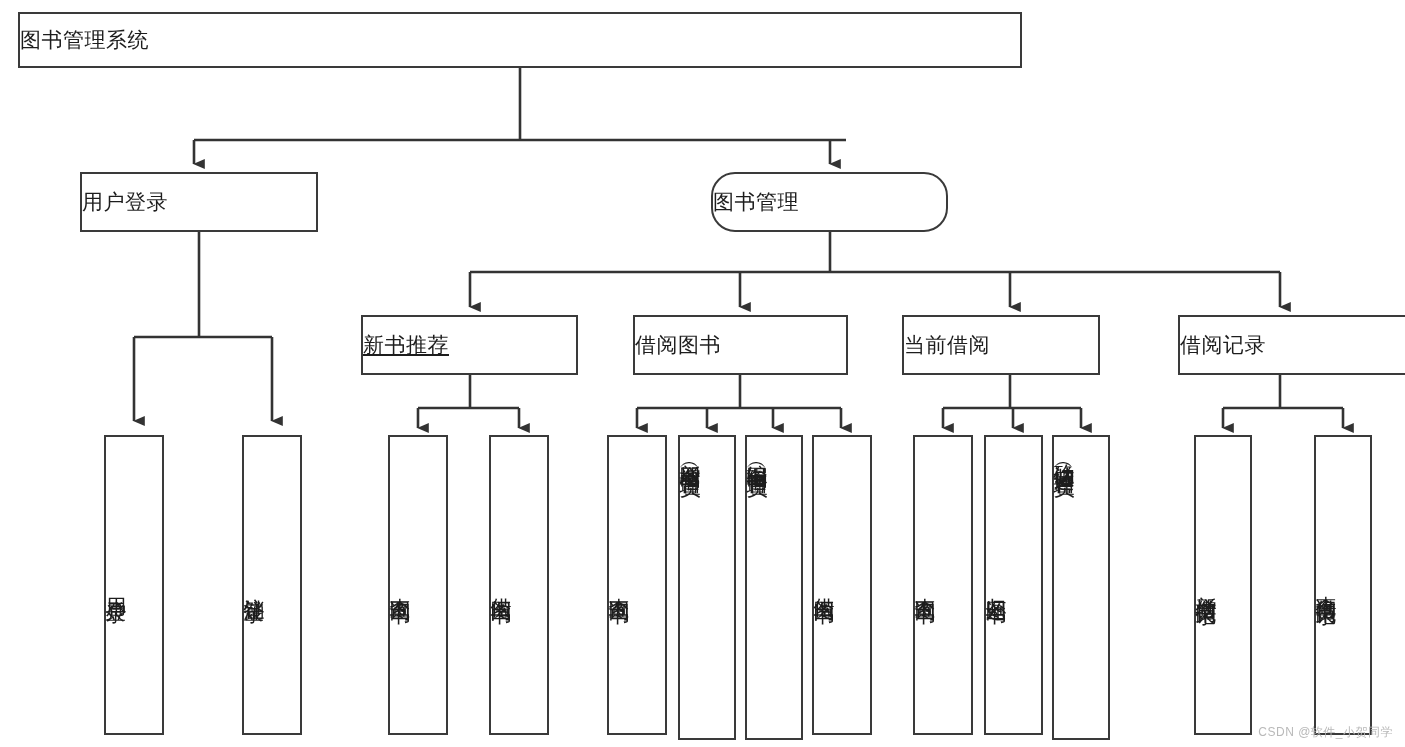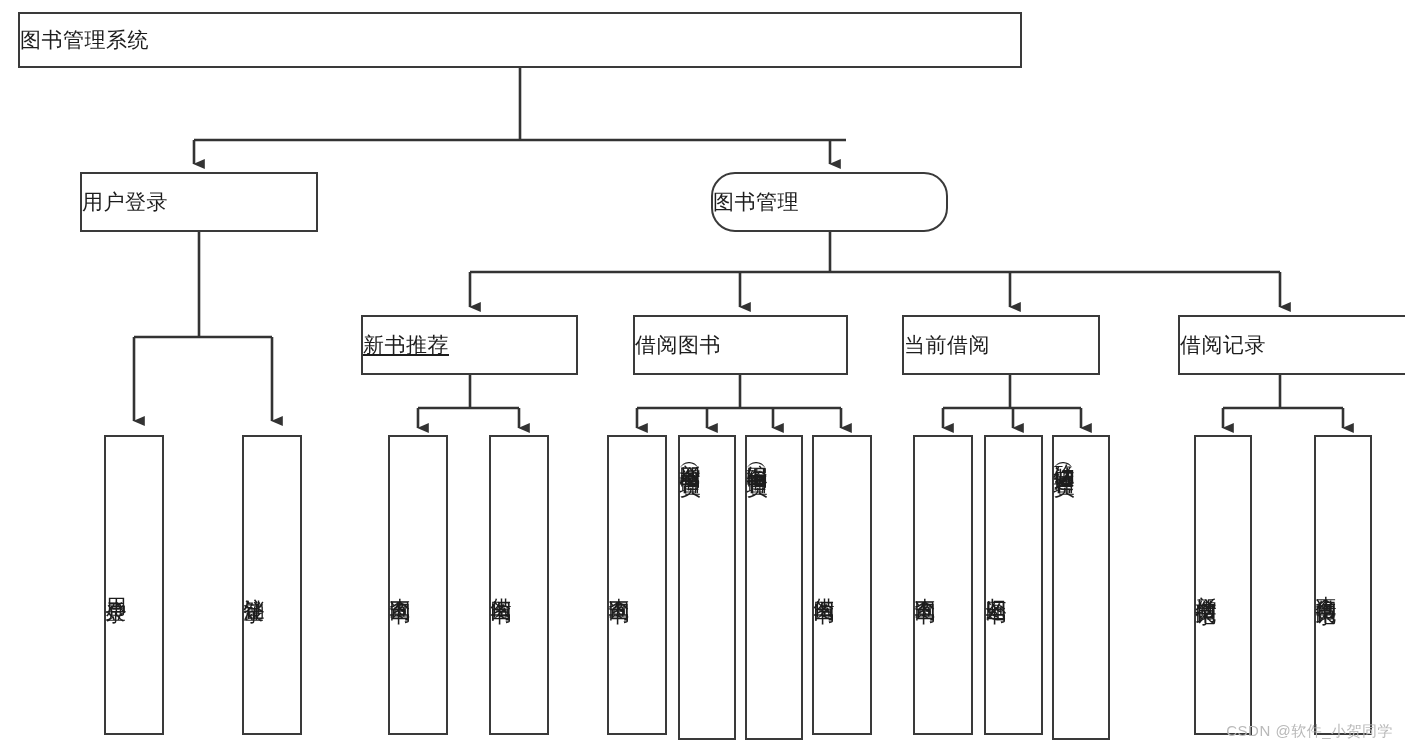--- a/index.html
+++ b/index.html
@@ -55,21 +55,21 @@
     line-height: 1;
   }
   .node.vert.centered {
     align-items: center;
     padding-top: 0;
   }
   #watermark {
     position: absolute;
     right: 12px;
     bottom: 6px;
-    font-size: 15px;
+    font-size: 12px;
     color: #b9b9b9;
     letter-spacing: 0.5px;
     white-space: nowrap;
     pointer-events: none;
   }
 </style>
 </head>
 <body>
 
 <div id="canvas">

